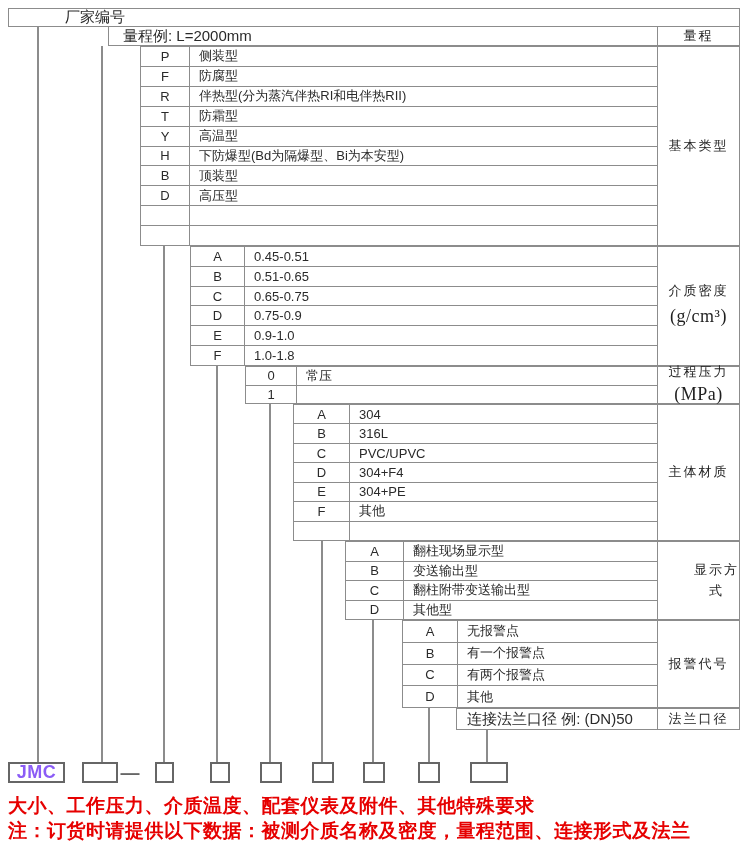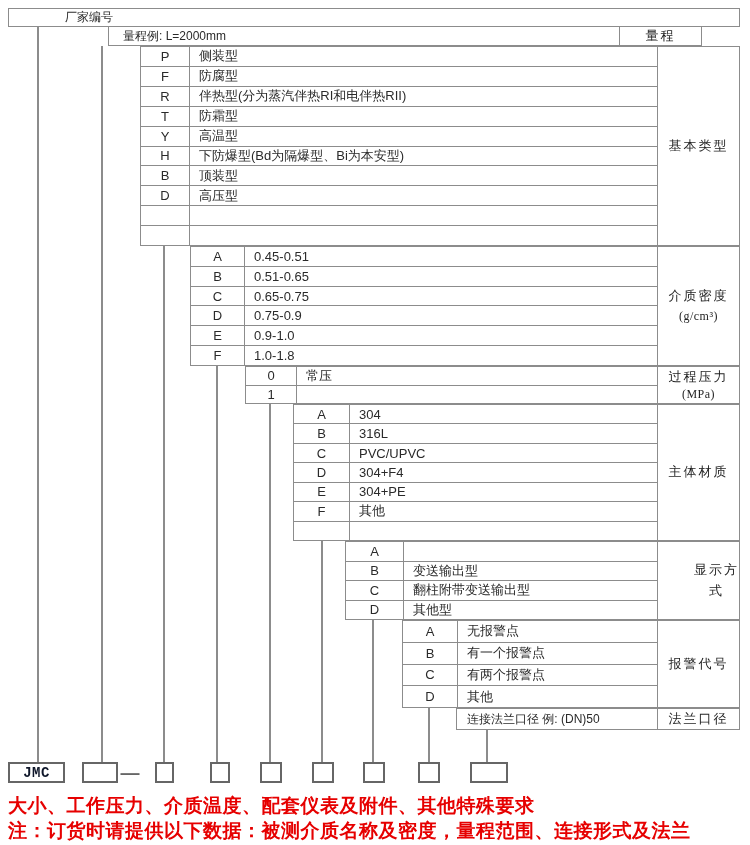--- a/index.html
+++ b/index.html
@@ -6,53 +6,53 @@
     --line:#8c8c8c;
     --thick:#666;
     --txt:#2a2a2a;
   }
   html,body{margin:0;padding:0;background:#fff;}
   #stage{
     position:relative;width:750px;height:845px;background:#fff;overflow:hidden;
     font-family:"Liberation Sans","DejaVu Sans",sans-serif;color:var(--txt);
   }
   .abs{position:absolute;box-sizing:border-box;}
-  .cellbox{border:1px solid var(--line);background:#fff;display:flex;align-items:center;font-size:12px;}
+  .cellbox{border:1px solid var(--line);background:#fff;display:flex;align-items:center;font-size:15px;}
   
   .sec{border:1px solid var(--line);background:#fff;display:flex;flex-direction:column;}
   .sec .row{flex:1 1 0;display:flex;align-items:stretch;min-height:0;}
   .sec .row + .row{border-top:1px solid var(--line);}
   .sec .code{display:flex;align-items:center;justify-content:center;border-right:1px solid var(--line);font-size:13px;flex:0 0 auto;}
   .sec .desc{flex:1 1 auto;display:flex;align-items:center;padding-left:9px;font-size:13px;white-space:nowrap;overflow:hidden;}
   
   .lbl{border:1px solid var(--line);background:#fff;display:flex;flex-direction:column;align-items:center;justify-content:center;
        font-family:"Liberation Serif","DejaVu Serif",serif;font-size:13px;color:#1f1f1f;letter-spacing:2px;text-align:center;line-height:1.6;}
-  .lbl .sub{letter-spacing:0.5px;font-size:12px;}
+  .lbl .sub{letter-spacing:0.5px;font-size:18px;}
   
   .drop{width:2px;background:var(--line);}
   
   .mbox{border:2px solid var(--thick);background:#fff;height:21px;top:762px;display:flex;align-items:center;justify-content:center;}
-  .jmc{font-size:14px;font-weight:bold;color:#0f172a;letter-spacing:0.5px;font-family:Liberation Mono, monospace;}
+  .jmc{font-size:18px;font-weight:bold;color:#8b5cf6;letter-spacing:0.5px;}
   .dash{display:flex;align-items:center;justify-content:center;font-size:19px;font-weight:bold;color:var(--thick);}
   
   .note{color:#e60000;font-size:19px;font-weight:bold;line-height:25px;letter-spacing:0.5px;white-space:nowrap;}
 </style>
 </head>
 <body>
 
 <div id="stage">
 
   <div class="abs cellbox" style="left:8px;top:8px;width:732px;height:19px;padding-left:56px;">
     <span>厂家编号</span>
   </div>
 
   <div class="abs cellbox" style="left:68px;top:26px;width:590px;height:20px;padding-left:14px;margin-left:40px;">
     <span>量程例: L=2000mm</span>
   </div>
-  <div class="abs lbl" style="left:619px;top:26px;width:83px;height:20px;text-align:center;">
+  <div class="abs lbl" style="left:657px;top:26px;width:83px;height:20px;text-align:center;">
     <span>量程</span>
   </div>
 
   <div class="abs sec" style="left:140px;top:46px;width:518px;height:200px;">
     <div class="row">
         <div class="code" style="width:48px">P</div>
         <div class="desc">侧装型</div>
       </div>
     <div class="row">
         <div class="code" style="width:48px">F</div>
@@ -170,20 +170,21 @@
         <div class="desc"></div>
       </div>
   </div>
   <div class="abs lbl" style="left:657px;top:404px;width:83px;height:137px;">
     <span>主体材质</span>
   </div>
 
   <div class="abs sec" style="left:345px;top:541px;width:313px;height:79px;">
     <div class="row">
         <div class="code" style="width:57px">A</div>
+        <div class="desc">翻柱现场显示型</div>
       </div>
     <div class="row">
         <div class="code" style="width:57px">B</div>
         <div class="desc">变送输出型</div>
       </div>
     <div class="row">
         <div class="code" style="width:57px">C</div>
         <div class="desc">翻柱附带变送输出型</div>
       </div>
     <div class="row">

